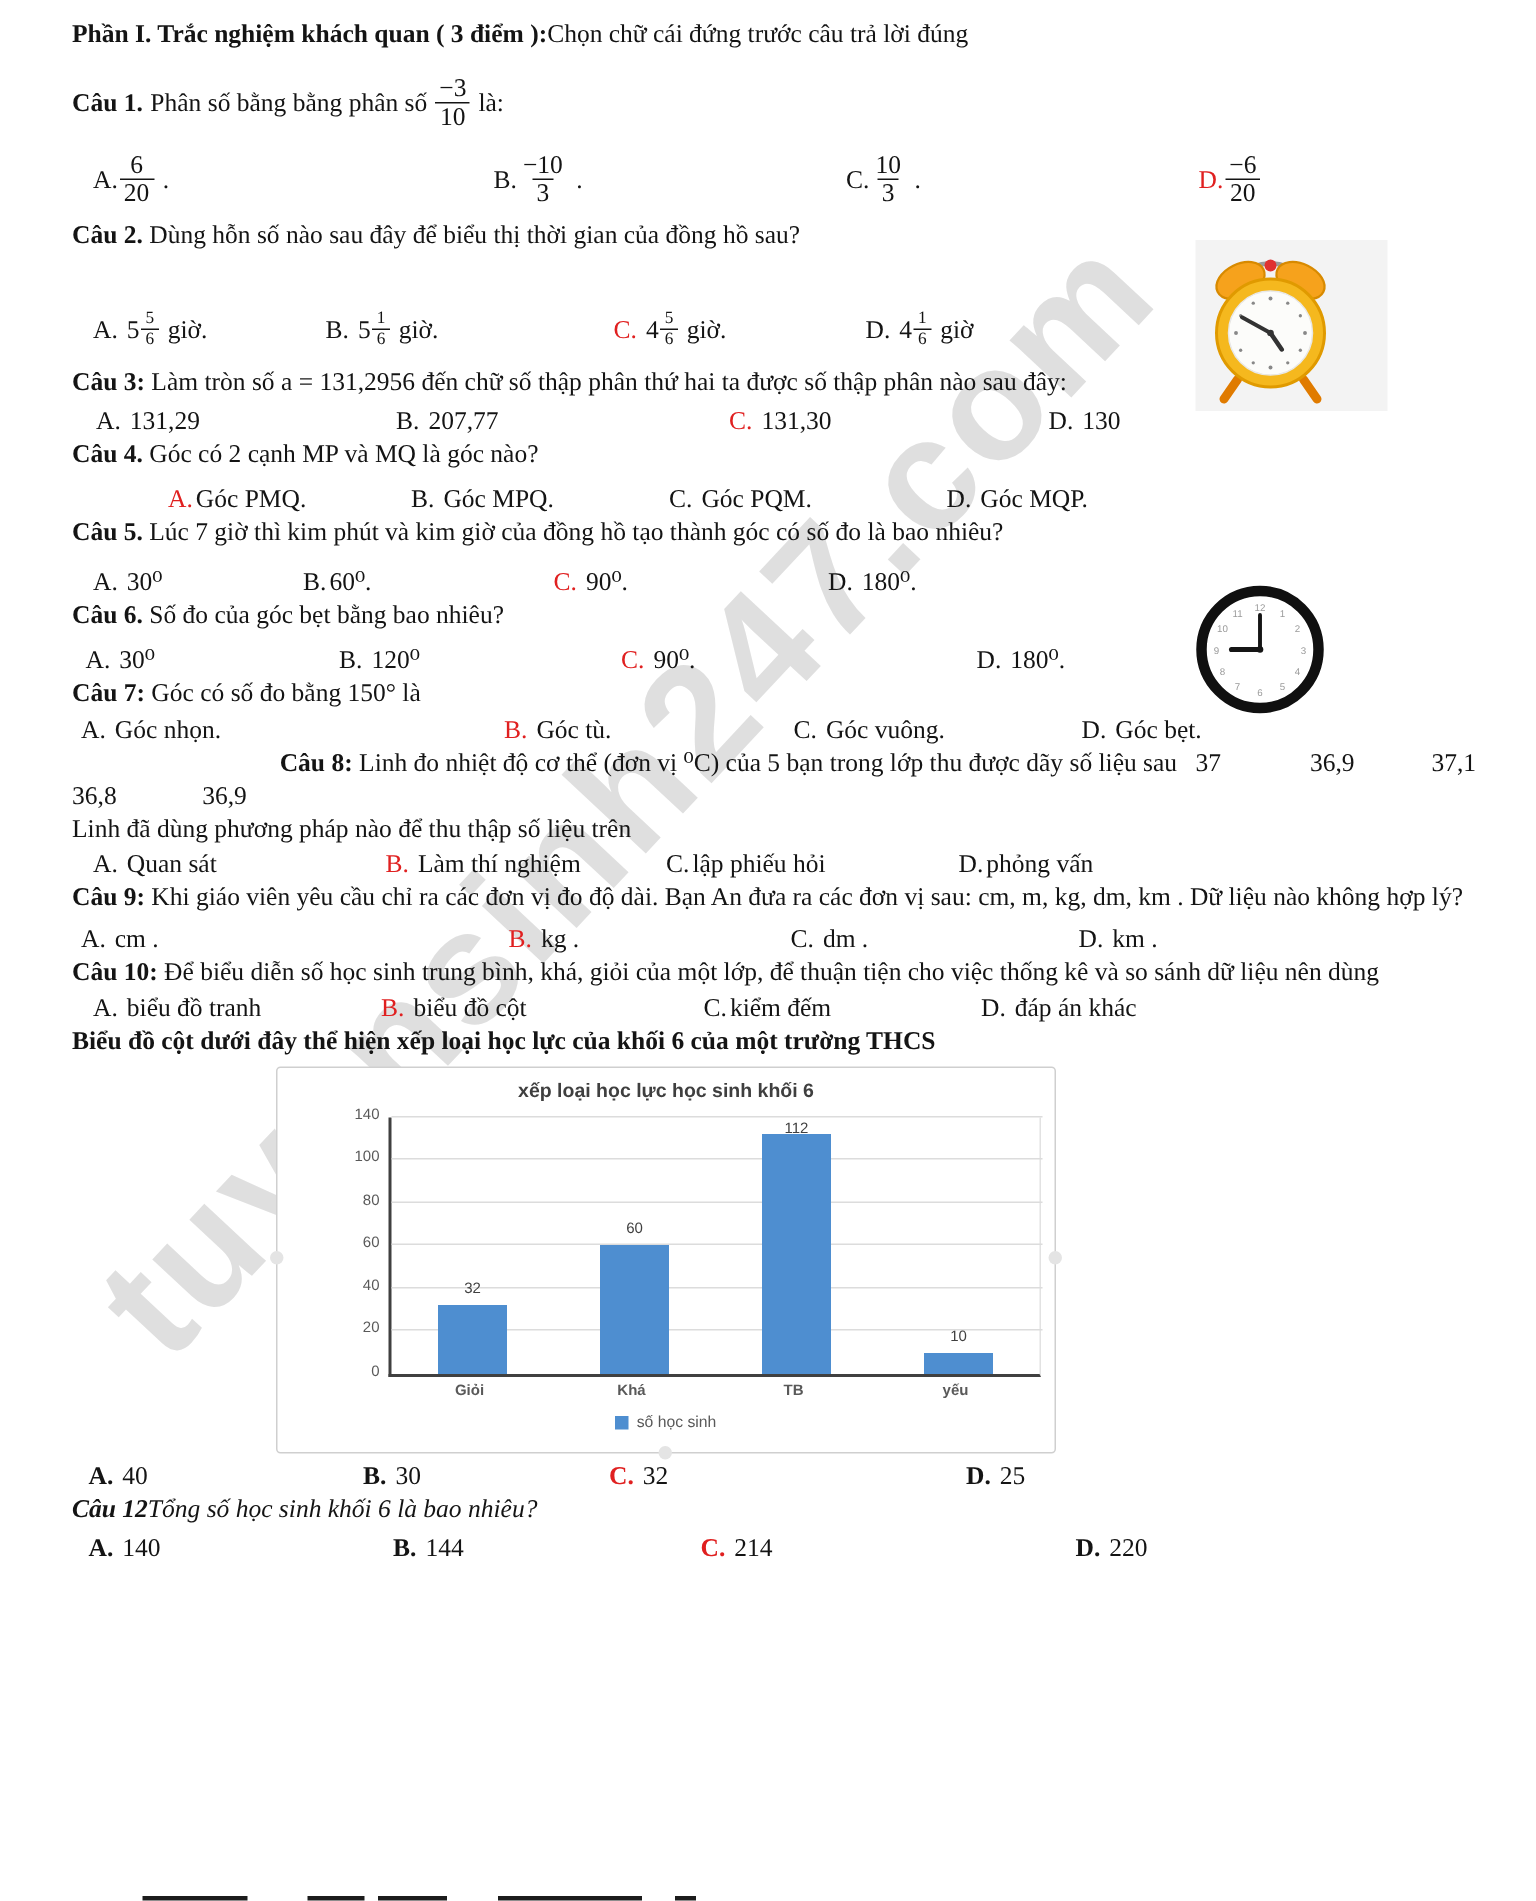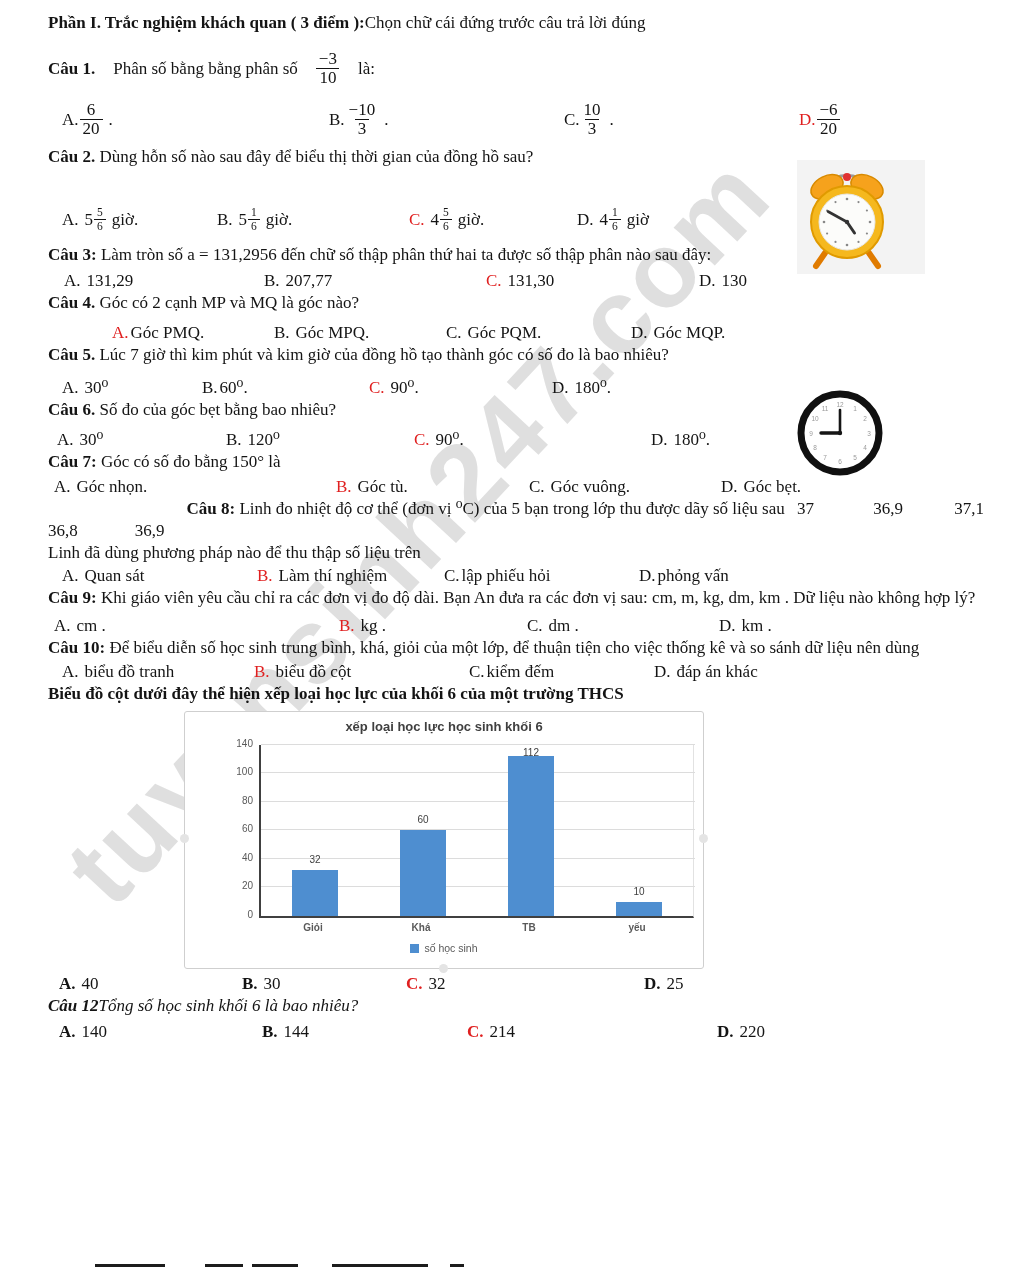--- a/index.html
+++ b/index.html
@@ -21,21 +21,21 @@
   .italic{font-style:italic;}
   .nowrap{white-space:nowrap;text-align:right;}
   .w745{max-width:745px;}
   .w705{max-width:705px;}
   .w940{max-width:940px;}
   .w935{max-width:935px;}
   .mt1{margin-top:1px;}.mt2{margin-top:2px;}.mt3{margin-top:3px;}.mt4{margin-top:4px;}
   .mt5{margin-top:5px;}.mt6{margin-top:6px;}.mt8{margin-top:8px;}.mt10{margin-top:10px;}
   .mt12{margin-top:12px;}.mt28{margin-top:28px;}.mt58{margin-top:58px;}
   
-  .qflex{display:flex;align-items:center;gap:18px;min-height:50px;}
+  .qflex{display:flex;align-items:center;gap:5px;min-height:50px;}
   .frac{display:inline-flex;flex-direction:column;align-items:center;line-height:1.08;text-align:center;vertical-align:middle;}
   .frac .num{padding:0 3px;}
   .frac .den{border-top:1.6px solid #141414;padding:0 3px;}
   .frac.small{font-size:11.5px;line-height:1.12;}
   
   .answers{display:grid;align-items:center;}
   .answers.tall{min-height:52px;}
   .answers.tall2{min-height:48px;}
   .option{display:inline-flex;align-items:center;white-space:nowrap;}
   .option .otext{margin-left:6px;}

